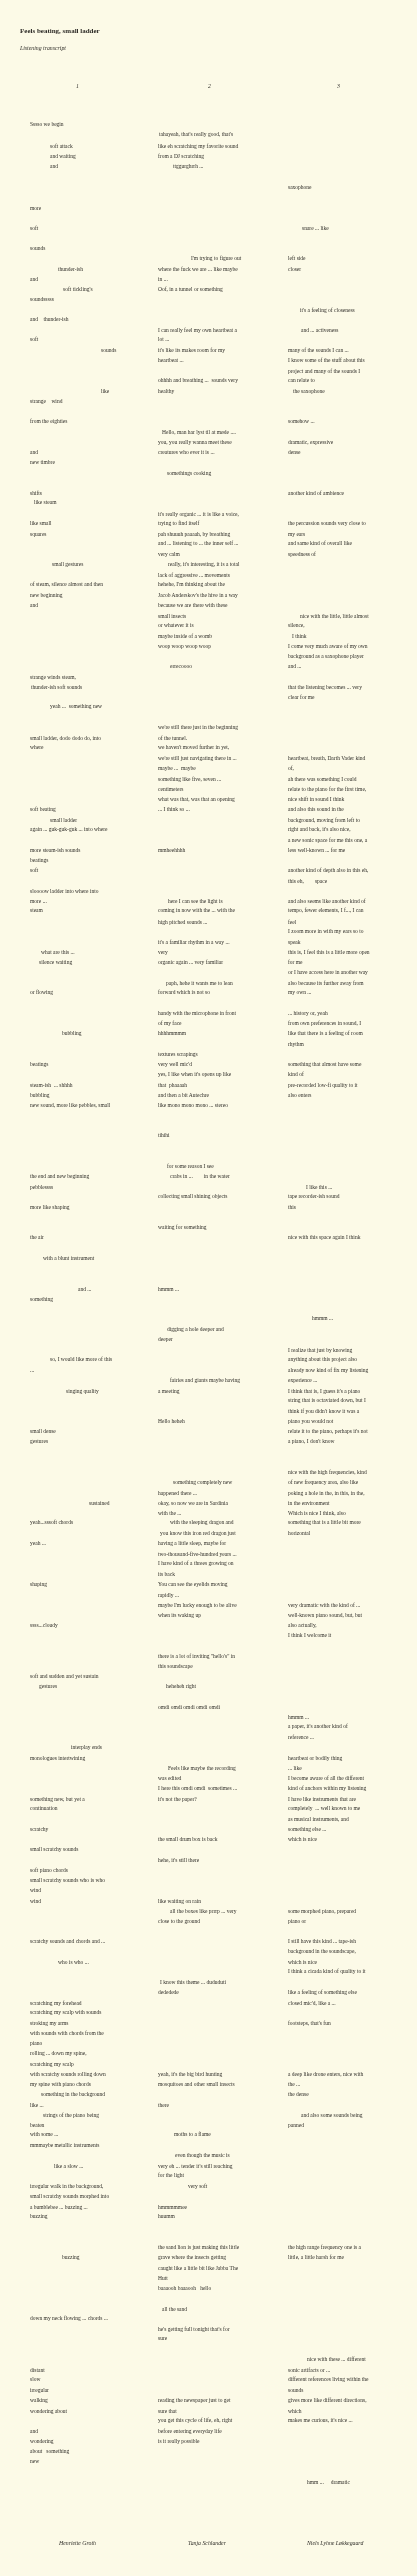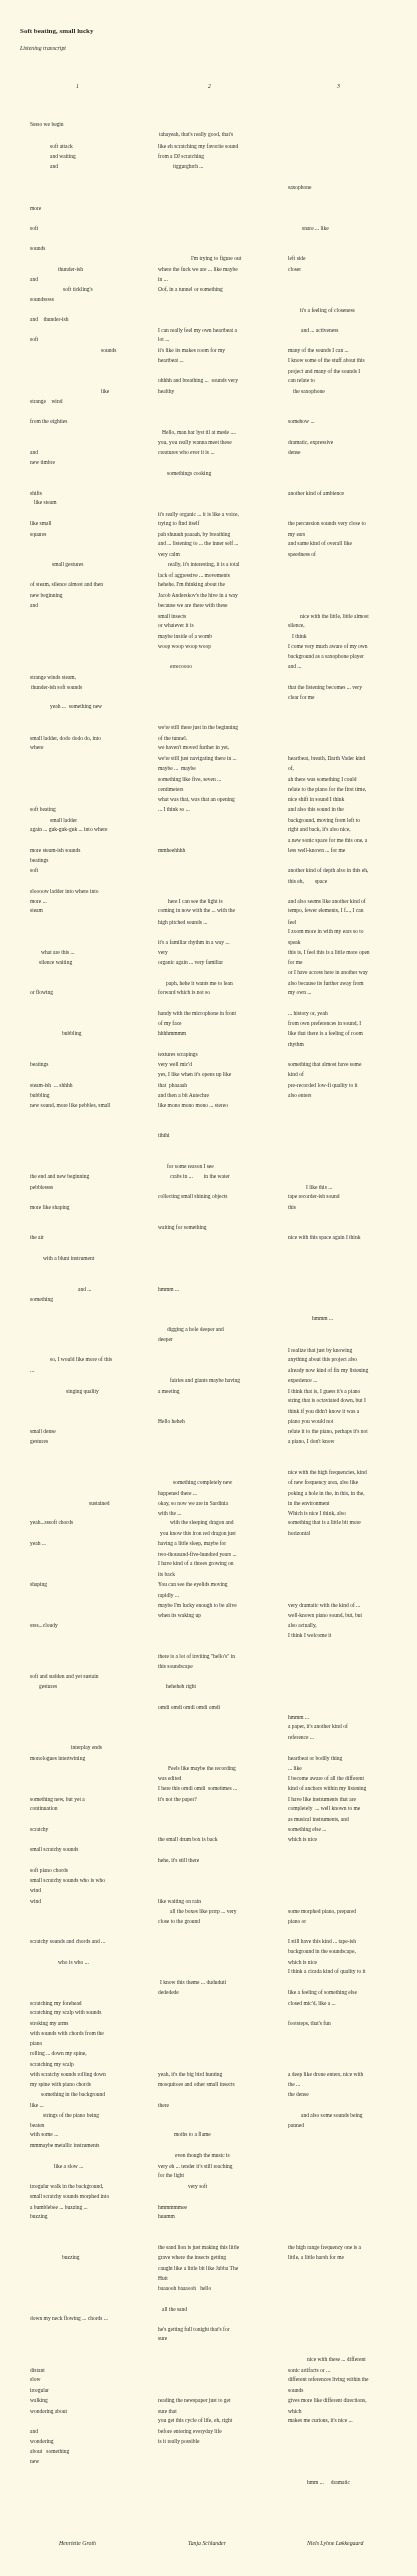--- a/index.html
+++ b/index.html
@@ -44,21 +44,21 @@
     position:absolute;
     font-size:5.8px;
     font-style:italic;
     white-space:pre;
   }
 </style>
 </head>
 <body>
 
 <div class="page">
-  <div class="title">Soft beating, small lucky</div>
+  <div class="title">Feels beating, small ladder</div>
   <div class="subtitle">Listening transcript</div>
   <div id="column-headers">
       <div class="colnum" style="left: 76px; top: 83px;">1</div>
       <div class="colnum" style="left: 208px; top: 83px;">2</div>
       <div class="colnum" style="left: 337px; top: 83px;">3</div>
     </div>
   <div id="transcript-layer">
       <div class="frag" style="left: 30px; top: 121px;">Sssso we begin</div>
       <div class="frag" style="left: 159px; top: 131px;">tahayeah, that's really good, that's</div>
       <div class="frag" style="left: 50px; top: 143px;">soft attack</div>

